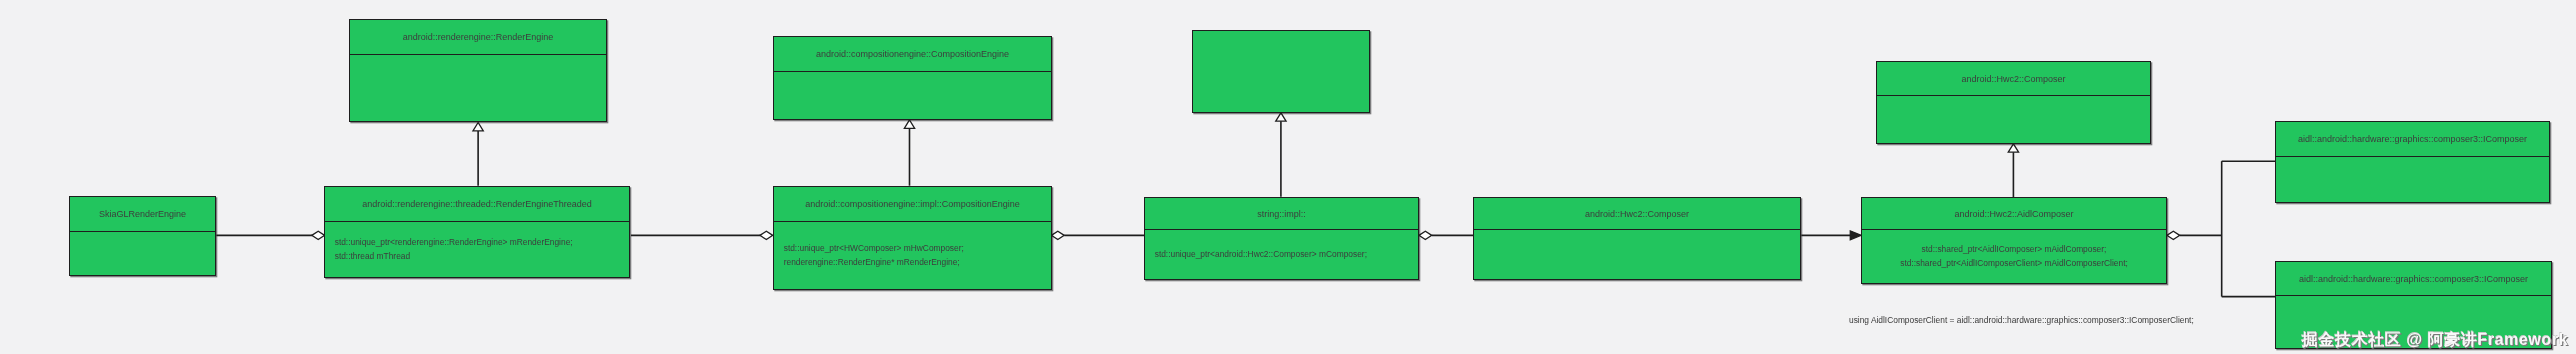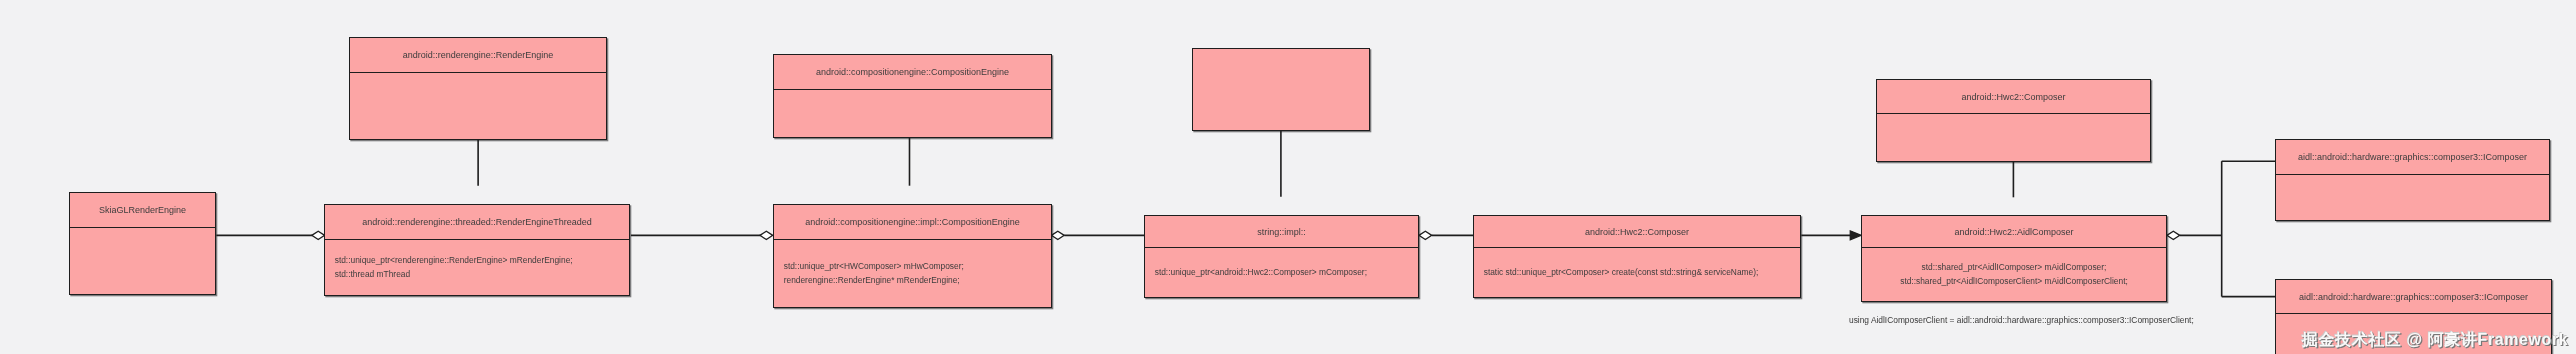--- a/index.html
+++ b/index.html
@@ -16,27 +16,26 @@
     overflow: hidden;
   }
   #connector-layer {
     position: absolute;
     left: 0; top: 0;
     width: 2576px; height: 354px;
     pointer-events: none;
   }
   .class-box {
     position: absolute;
-    background: #fca5a5;
+    background: #22c55e;
     border: 1.9px solid #1e1e1e;
     box-shadow: 1.3px 1.3px 0 rgba(30,30,30,0.55);
     box-sizing: border-box;
     display: flex;
     flex-direction: column;
-    margin-top: 18px;
   }
   .class-box .head {
     border-bottom: 1.9px solid #1e1e1e;
     display: flex;
     align-items: center;
     justify-content: center;
     flex: 0 0 auto;
     box-sizing: border-box;
   }
   .class-box .head .title {
@@ -127,21 +126,21 @@
   </div>
       <div class="class-box" style="left: 1192px; top: 30px; width: 178px; height: 83px;">
     <div class="body align-left"></div>
   </div>
       <div class="class-box" style="left: 1876px; top: 61px; width: 275px; height: 83px;">
     <div class="head" style="height: 34px;">
       <span class="title">android::Hwc2::Composer</span>
     </div>
     <div class="body align-left"></div>
   </div>
-      <div class="class-box" style="left: 69px; top: 174px; width: 147px; height: 103px;">
+      <div class="class-box" style="left: 69px; top: 196px; width: 147px; height: 80px;">
     <div class="head" style="height: 35px;">
       <span class="title">SkiaGLRenderEngine</span>
     </div>
     <div class="body align-left"></div>
   </div>
       <div class="class-box" style="left: 324px; top: 186px; width: 306px; height: 92px;">
     <div class="head" style="height: 35px;">
       <span class="title">android::renderengine::threaded::RenderEngineThreaded</span>
     </div>
     <div class="body align-left">
@@ -163,23 +162,20 @@
       <span class="title">string::impl::</span>
     </div>
     <div class="body align-left">
           <div class="member">std::unique_ptr&lt;android::Hwc2::Composer&gt; mComposer;</div>
         </div>
   </div>
       <div class="class-box" style="left: 1473px; top: 197px; width: 328px; height: 83px;">
     <div class="head" style="height: 32px;">
       <span class="title">android::Hwc2::Composer</span>
     </div>
-    <div class="body align-left">
-          <div class="member">static std::unique_ptr&lt;Composer&gt; create(const std::string&amp; serviceName);</div>
-        </div>
   </div>
       <div class="class-box" style="left: 1861px; top: 197px; width: 306px; height: 87px;">
     <div class="head" style="height: 32px;">
       <span class="title">android::Hwc2::AidlComposer</span>
     </div>
     <div class="body align-center">
           <div class="member">std::shared_ptr&lt;AidlIComposer&gt; mAidlComposer;</div>
           <div class="member">std::shared_ptr&lt;AidlIComposerClient&gt; mAidlComposerClient;</div>
         </div>
   </div>

